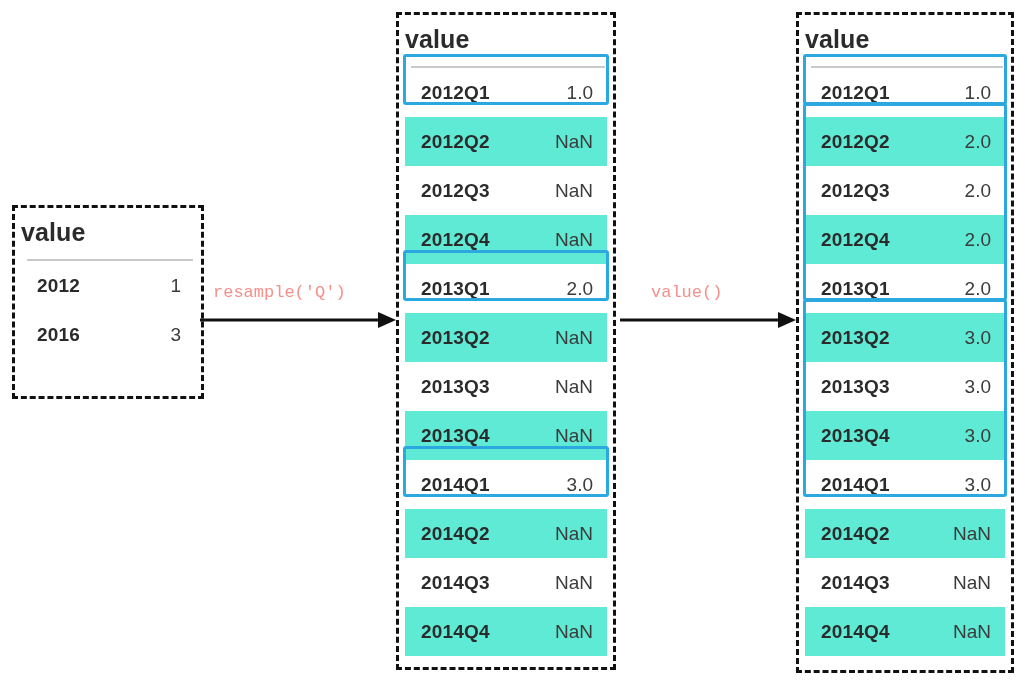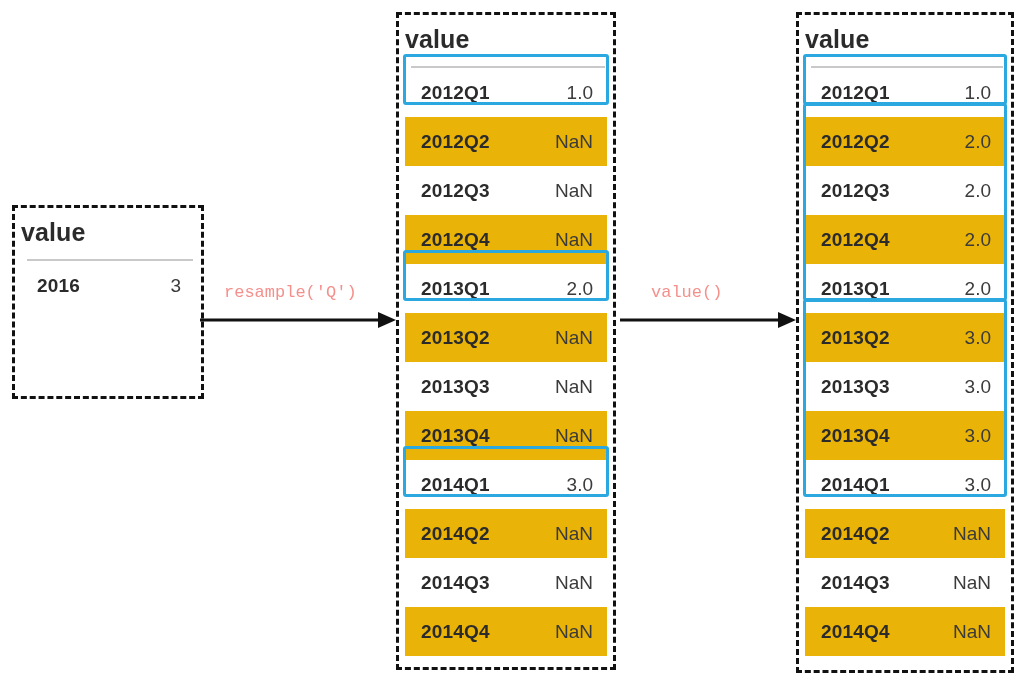--- a/index.html
+++ b/index.html
@@ -43,21 +43,21 @@
   .rows {
     position: relative;
   }
   .row {
     display: flex;
     align-items: center;
     justify-content: space-between;
     box-sizing: border-box;
     position: relative;
   }
-  .row.striped { background: #eab308; }
+  .row.striped { background: #5eead4; }
   .row .idx {
     font-weight: bold;
     font-size: 19px;
     color: #2b2b2b;
     padding-left: 16px;
     letter-spacing: .2px;
   }
   .row .val {
     font-size: 19px;
     color: #3b3b3b;
@@ -89,20 +89,24 @@
 </style>
 </head>
 <body>
 
 <div class="df" id="df-source" style="left:12px; top:205px; width:192px; height:194px;">
   <div class="df-inner">
     <div class="df-header">value</div>
     <div class="df-rule"></div>
     <div class="rows" id="rows-source">
         <div class="row" style="height: 49px;">
+          <span class="idx">2012</span>
+          <span class="val">1</span>
+        </div>
+        <div class="row" style="height: 49px;">
           <span class="idx">2016</span>
           <span class="val">3</span>
         </div>
       </div>
     <div id="hl-source"></div>
   </div>
 </div>
 
 <div class="df" id="df-resampled" style="left:396px; top:12px; width:220px; height:658px;">
   <div class="df-inner">
@@ -227,21 +231,21 @@
       </div>
   </div>
 </div>
 
 <div class="arrow" style="left:200px; top:308px; width:196px;">
   <svg width="196" height="24" viewBox="0 0 196 24" aria-hidden="true">
     <line x1="0" y1="12" x2="178" y2="12" stroke="#111111" stroke-width="3"></line>
     <polygon points="178,4 196,12 178,20" fill="#111111"></polygon>
   </svg>
 </div>
-<div class="arrow-label" style="left:224px; top:283px;">resample('Q')</div>
+<div class="arrow-label" style="left:213px; top:283px;">resample('Q')</div>
 
 <div class="arrow" style="left:620px; top:308px; width:176px;">
   <svg width="176" height="24" viewBox="0 0 176 24" aria-hidden="true">
     <line x1="0" y1="12" x2="158" y2="12" stroke="#111111" stroke-width="3"></line>
     <polygon points="158,4 176,12 158,20" fill="#111111"></polygon>
   </svg>
 </div>
 <div class="arrow-label" style="left:651px; top:283px;">value()</div>
 
 </body></html>

